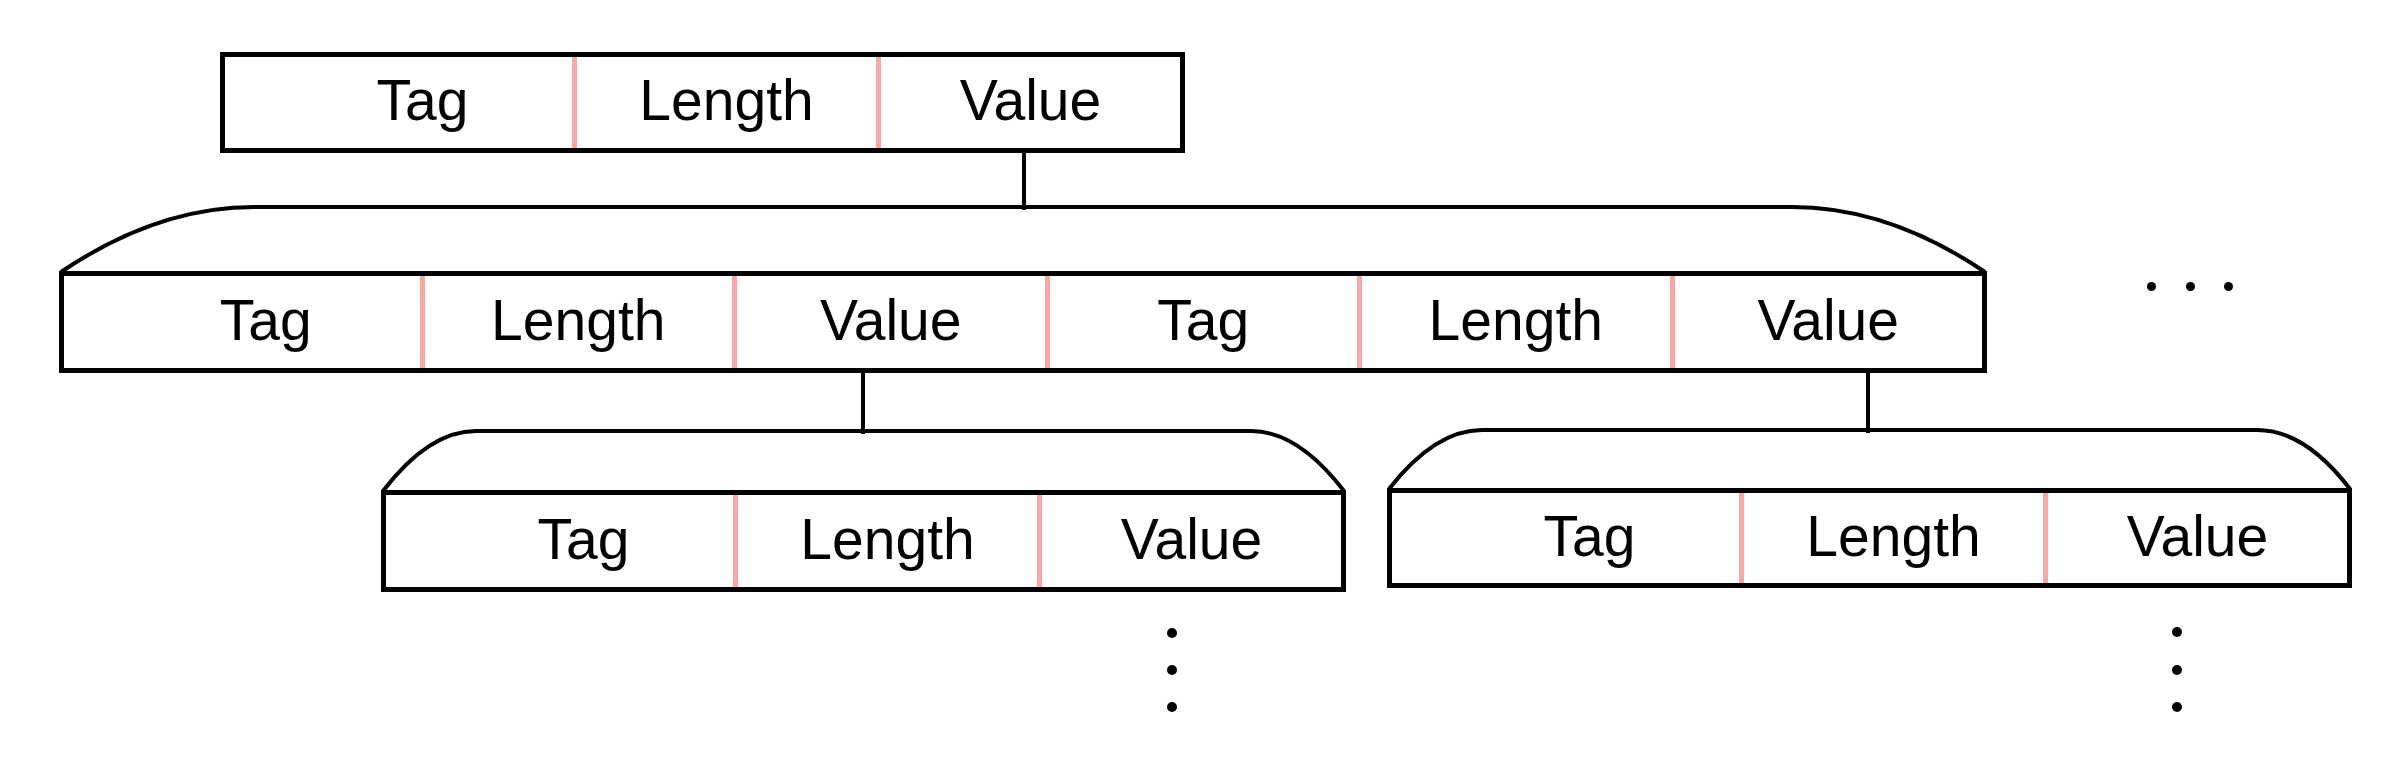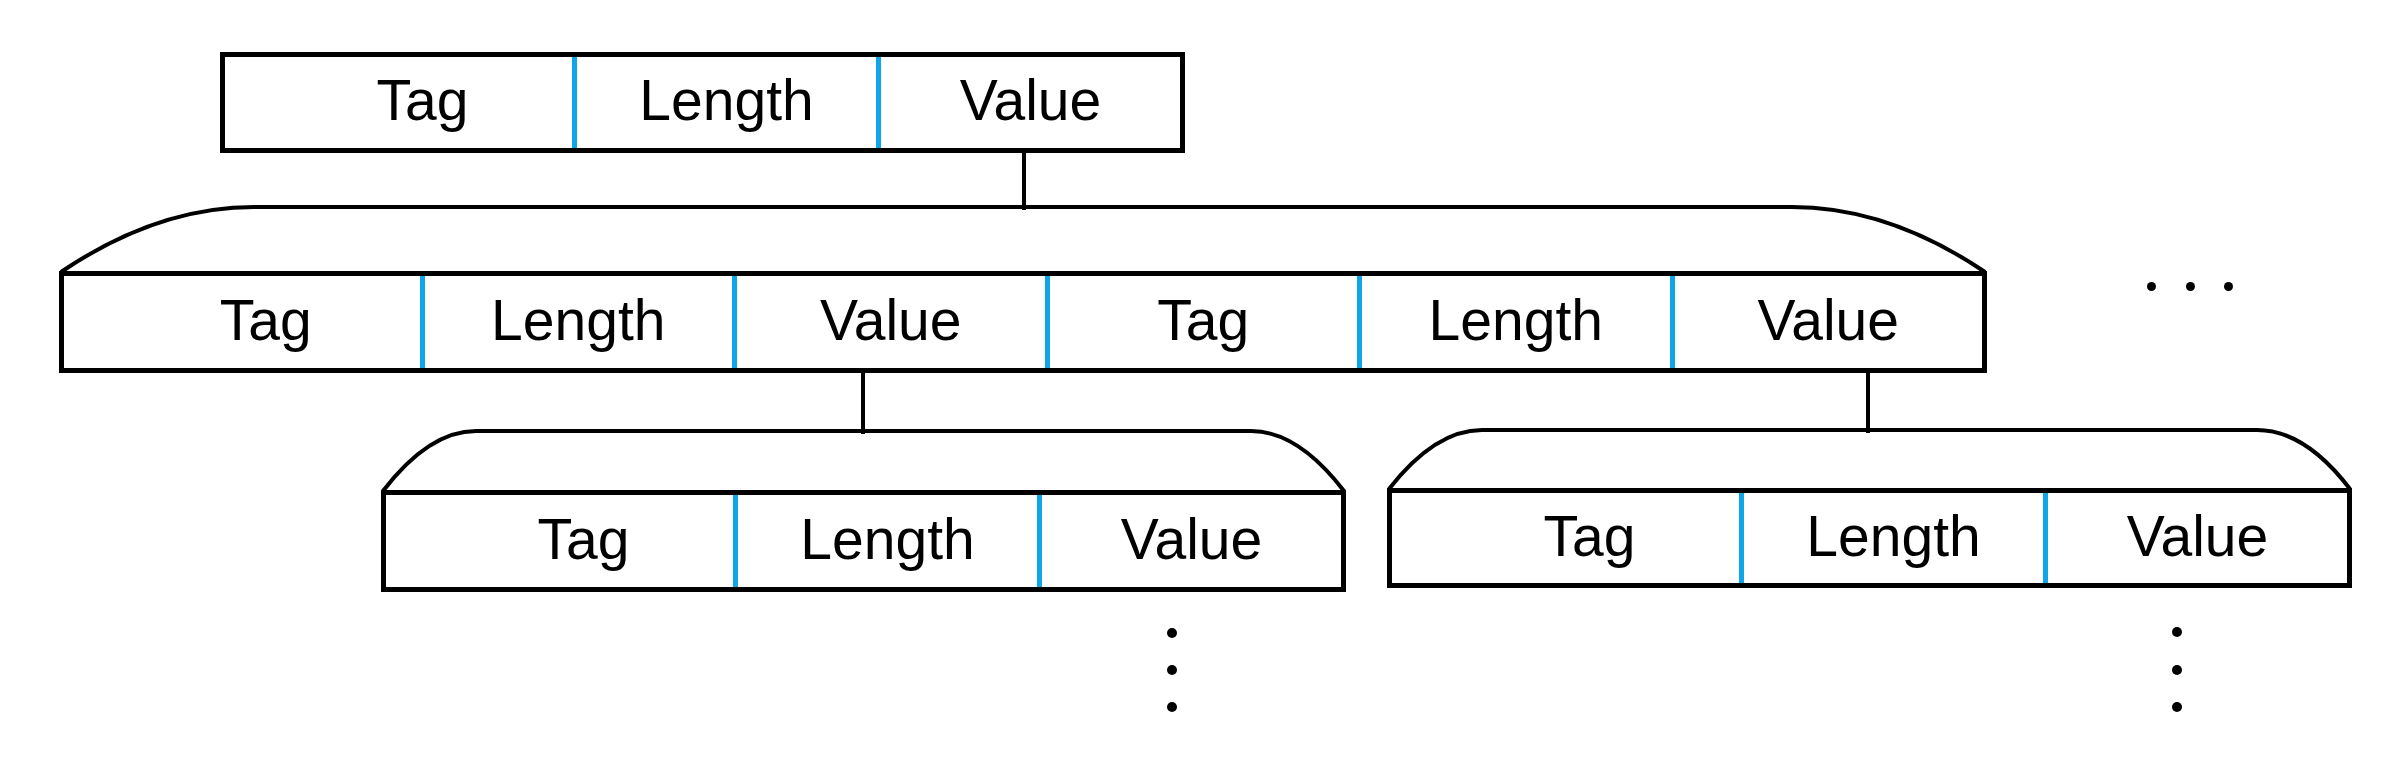--- a/index.html
+++ b/index.html
@@ -40,21 +40,21 @@
     flex: 1 1 0;
     display: flex;
     align-items: center;
     justify-content: center;
     font-size: 57px;
     line-height: 1;
     white-space: nowrap;
     padding-bottom: 4px;
   }
   .cell + .cell {
-    border-left: 5px solid #0ea5e9;
+    border-left: 5px solid #fca5a5;
   }
   .dot {
     background: #000000;
     border-radius: 50%;
   }
   .hdots {
     position: absolute;
     left: 2147px;
     top: 281px;
     width: 86px;

